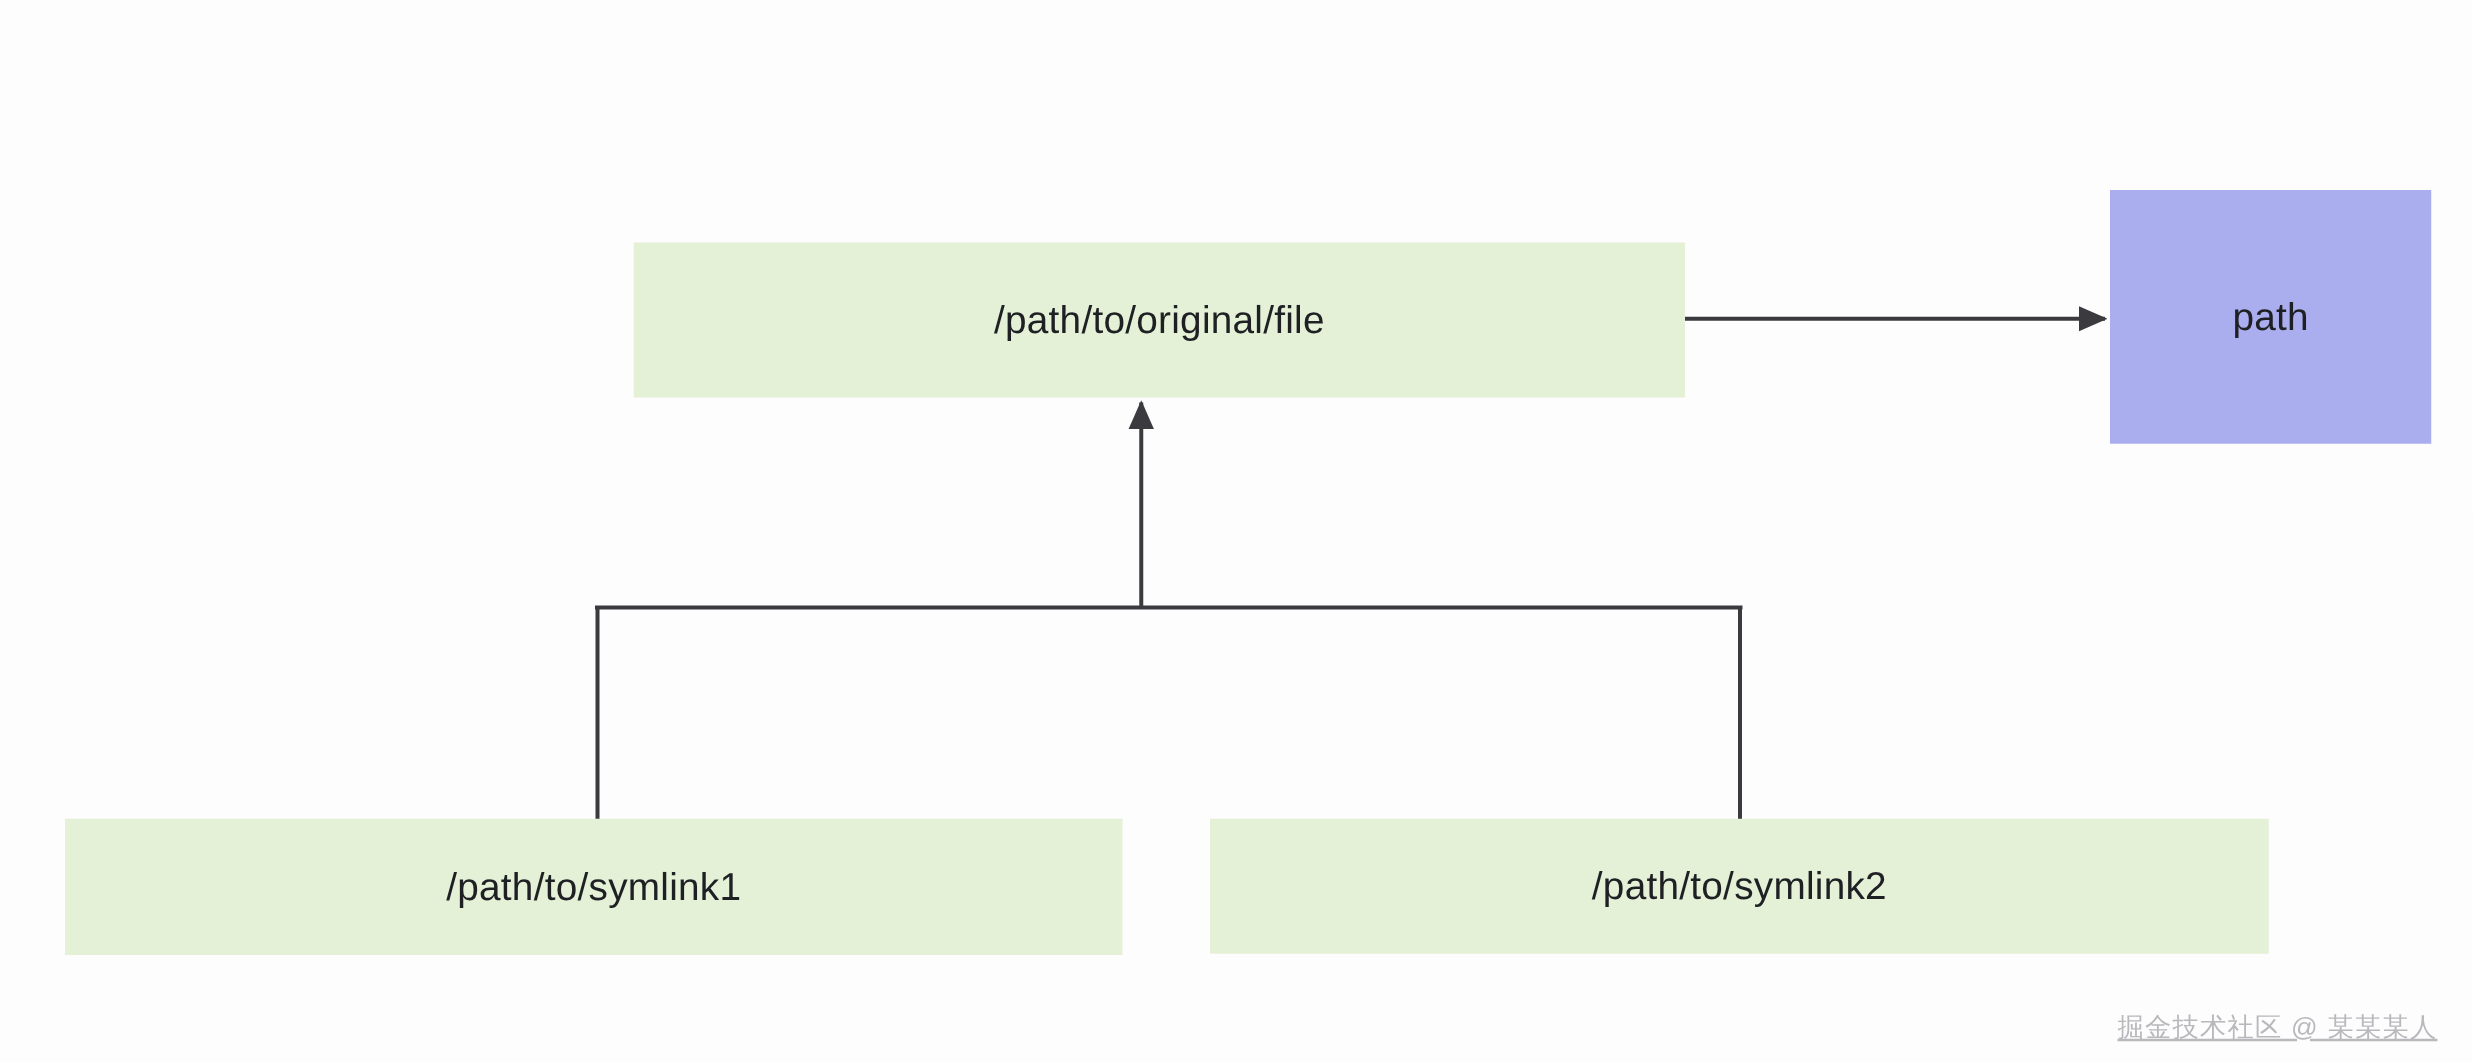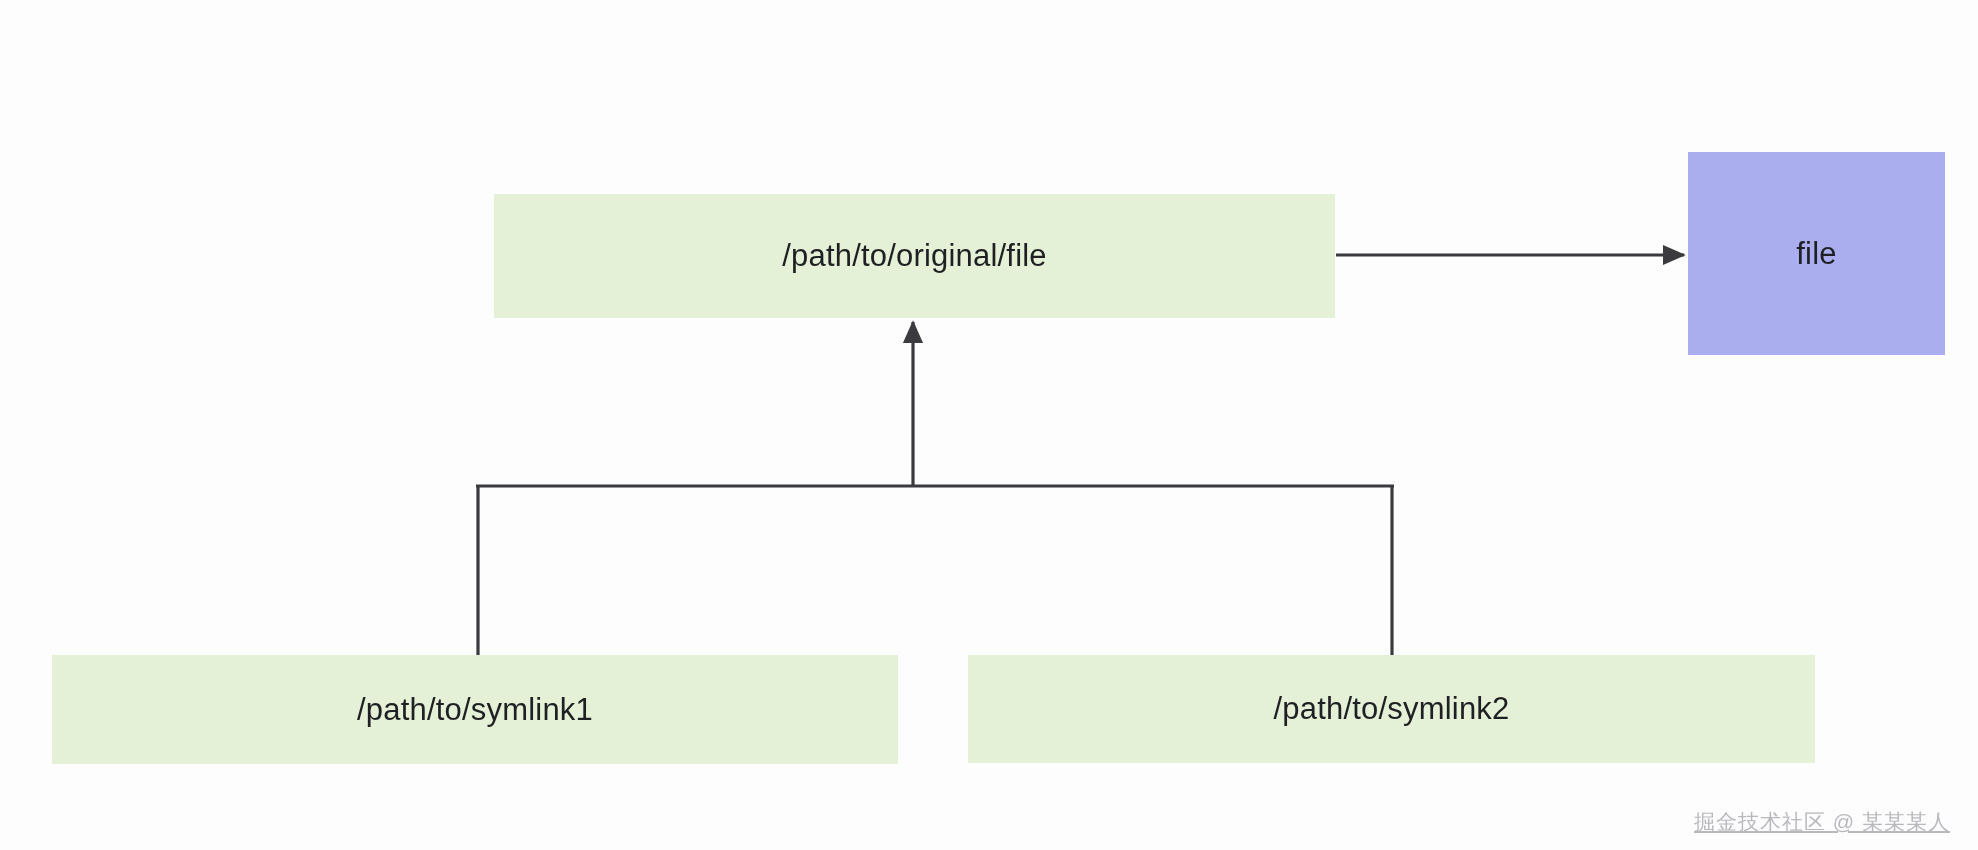--- a/index.html
+++ b/index.html
@@ -79,26 +79,26 @@
       <line x1="478" y1="656" x2="478" y2="487" stroke="#3b3b3f" stroke-width="3.2"></line>
 
       <line x1="1392" y1="656" x2="1392" y2="487" stroke="#3b3b3f" stroke-width="3.2"></line>
 
       <line x1="476" y1="486" x2="1394" y2="486" stroke="#3b3b3f" stroke-width="3.2"></line>
 
       <line x1="913" y1="487" x2="913" y2="322" stroke="#3b3b3f" stroke-width="3.2" marker-end="url(#arrowhead)"></line>
     </g>
   </svg>
 
-  <div class="node node-green" style="left:494px; top:194px; width:841px; height:124px;">
+  <div class="node node-green" style="left:507px; top:194px; width:841px; height:124px;">
     <span>/path/to/original/file</span>
   </div>
 
   <div class="node node-purple" style="left:1688px; top:152px; width:257px; height:203px;">
-    <span>file</span>
+    <span>path</span>
   </div>
 
   <div class="node node-green" style="left:52px; top:655px; width:846px; height:109px;">
     <span>/path/to/symlink1</span>
   </div>
 
   <div class="node node-green" style="left:968px; top:655px; width:847px; height:108px;">
     <span>/path/to/symlink2</span>
   </div>
 

